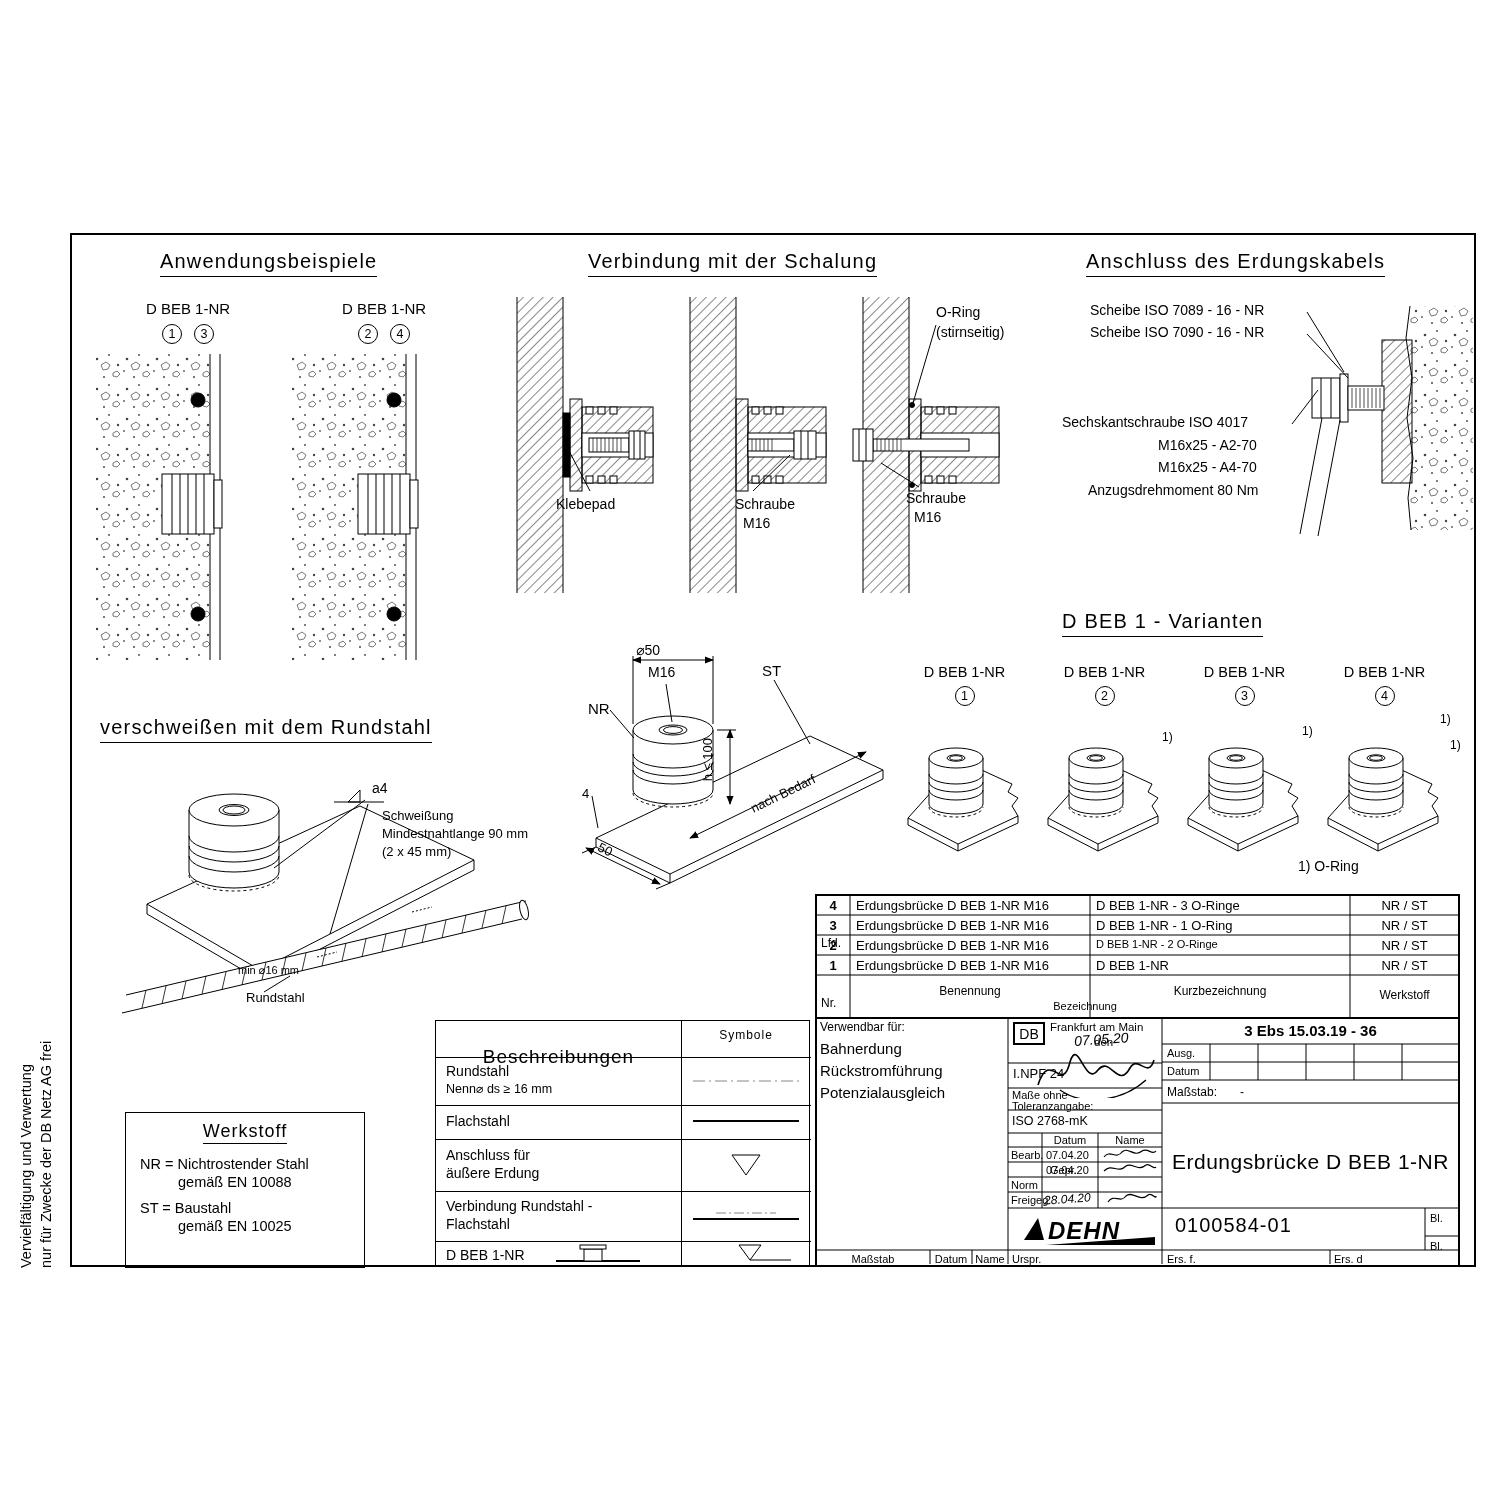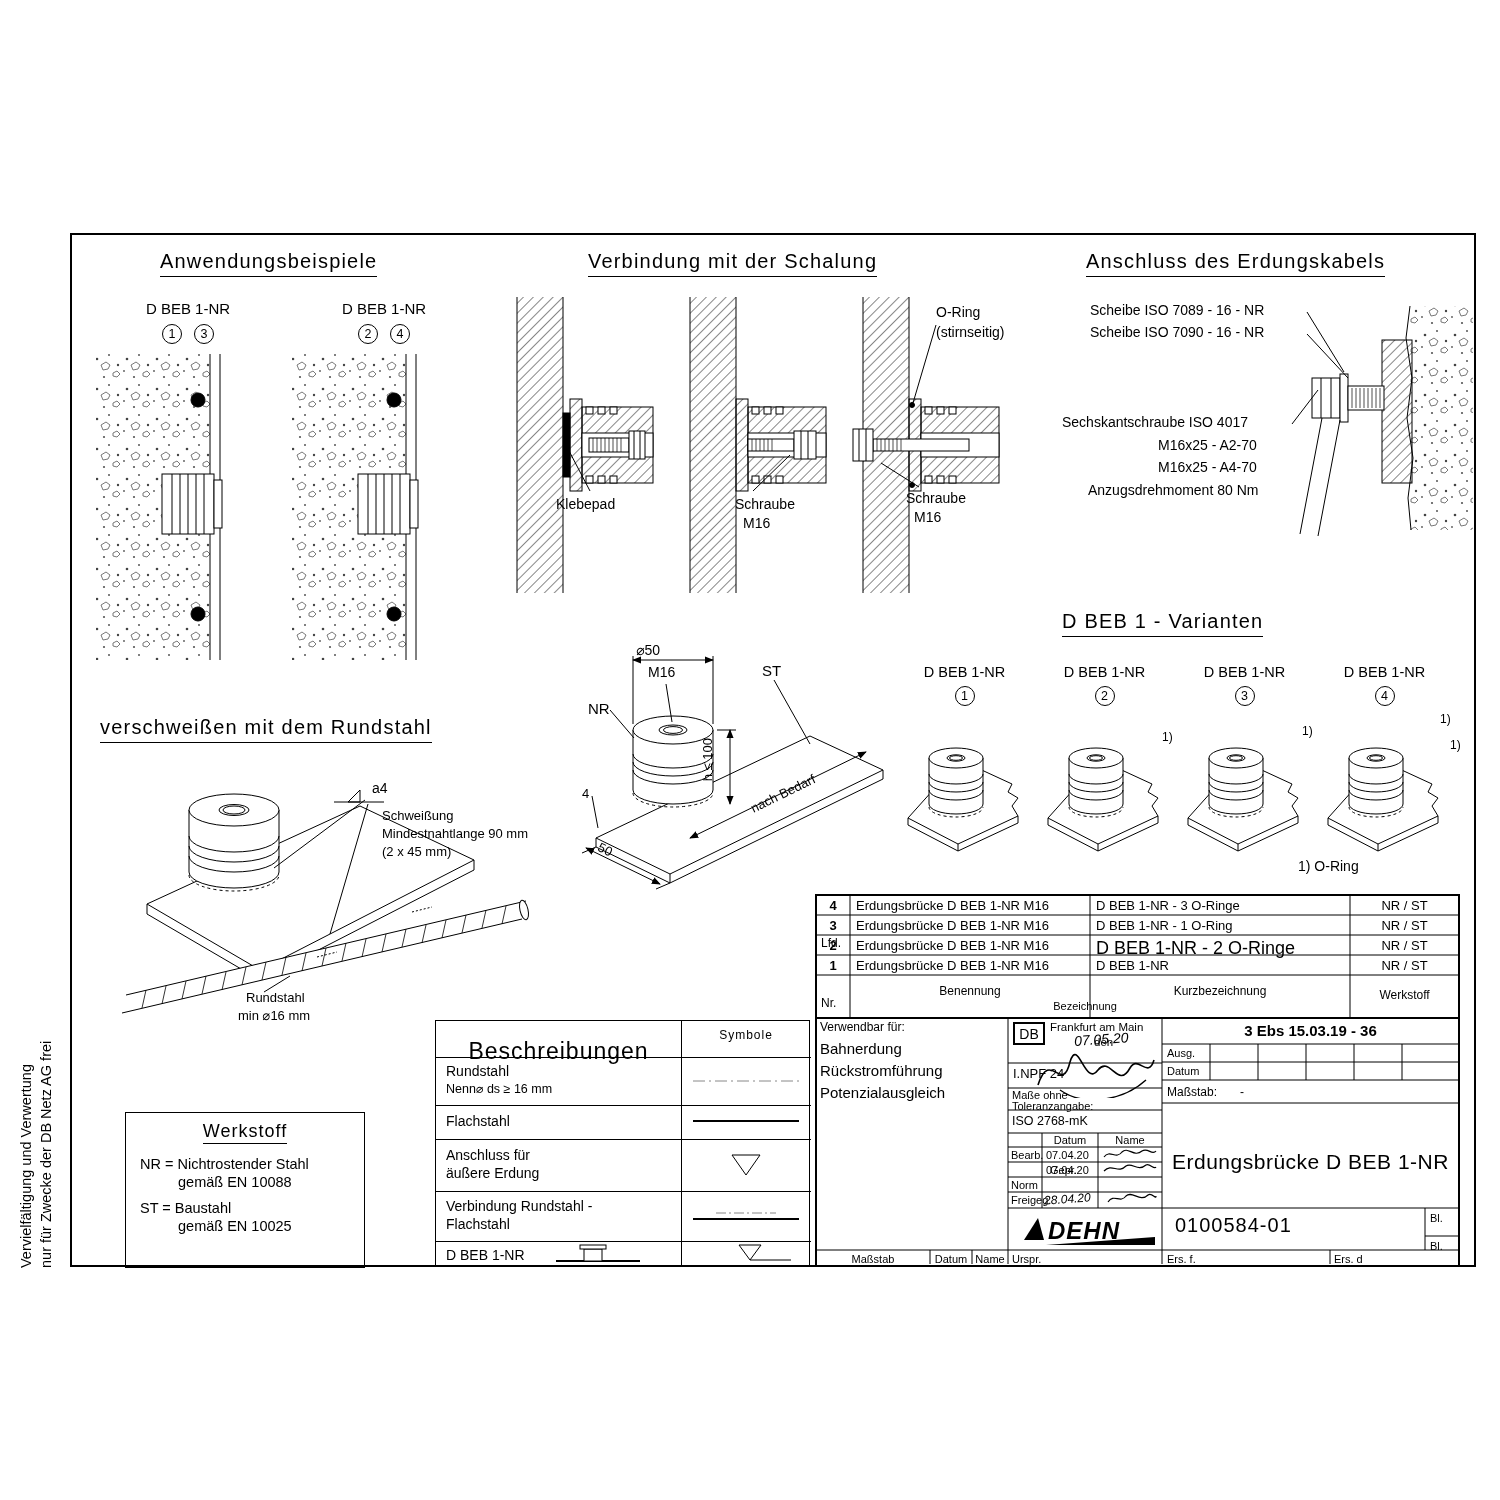--- a/index.html
+++ b/index.html
@@ -334,38 +334,38 @@
 
 <svg class="d abs" style="left:334px;top:788px" width="52" height="18">
   <line x1="0" y1="14" x2="50" y2="14"></line>
   <path d="M14,14 L26,2 L26,14 Z"></path>
 </svg>
 <div class="abs t" style="left:372px;top:780px;font-size:14px">a4</div>
 <div class="abs t" style="left:382px;top:808px;font-size:13px">Schweißung</div>
 <div class="abs t" style="left:382px;top:826px;font-size:13px">Mindestnahtlange 90 mm</div>
 <div class="abs t" style="left:382px;top:844px;font-size:13px">(2 x 45 mm)</div>
 <div class="abs t" style="left:246px;top:990px;font-size:13px">Rundstahl</div>
-<div class="abs t" style="left:238px;top:1008px;font-size:13px">min ⌀16 mm</div>
+<div class="abs t" style="left:238px;top:964px;font-size:11px">min ⌀16 mm</div>
 
 <div class="abs box" style="left:125px;top:1112px;width:240px;height:156px">
   <div class="c" style="margin-top:8px"><span class="t" style="font-size:18px;letter-spacing:1px;border-bottom:1.5px solid #000;padding-bottom:2px">Werkstoff</span></div>
   <div class="t" style="margin:14px 0 0 14px;font-size:14.5px">NR = Nichtrostender Stahl</div>
   <div class="t" style="margin:2px 0 0 52px;font-size:14.5px">gemäß EN 10088</div>
   <div class="t" style="margin:10px 0 0 14px;font-size:14.5px">ST = Baustahl</div>
   <div class="t" style="margin:2px 0 0 52px;font-size:14.5px">gemäß EN 10025</div>
 </div>
 
 <div class="abs box" style="left:435px;top:1020px;width:375px;height:246px">
   <div class="abs" style="left:245px;top:0;width:0;height:246px;border-left:1.5px solid #000"></div>
   <div class="abs" style="left:0;top:36px;width:375px;border-top:1.5px solid #000"></div>
   <div class="abs" style="left:0;top:84px;width:375px;border-top:1px solid #000"></div>
   <div class="abs" style="left:0;top:118px;width:375px;border-top:1px solid #000"></div>
   <div class="abs" style="left:0;top:170px;width:375px;border-top:1px solid #000"></div>
   <div class="abs" style="left:0;top:220px;width:375px;border-top:1px solid #000"></div>
-  <div class="abs t c" style="left:0;top:17px;width:245px;font-size:23px;letter-spacing:1px">Beschreibungen</div>
+  <div class="abs t c" style="left:0;top:25px;width:245px;font-size:19px;letter-spacing:1px">Beschreibungen</div>
   <div class="abs t c" style="left:245px;top:7px;width:130px;font-size:12px;letter-spacing:1px">Symbole</div>
 
   <div class="abs t" style="left:10px;top:42px;font-size:14px">Rundstahl</div>
   <div class="abs t" style="left:10px;top:60px;font-size:12.5px">Nenn⌀ ds ≥ 16 mm</div>
   <svg class="d abs" style="left:255px;top:55px" width="110" height="10">
     <line x1="2" y1="5" x2="108" y2="5" style="stroke:#888;stroke-dasharray:12,4,2,4"></line>
   </svg>
 
   <div class="abs t" style="left:10px;top:92px;font-size:14px">Flachstahl</div>
   <svg class="d abs" style="left:255px;top:96px" width="110" height="10">
@@ -444,21 +444,21 @@
 <div class="abs t" style="left:1096px;top:898px;font-size:13px">D BEB 1-NR - 3 O-Ringe</div>
 <div class="abs t c" style="left:1350px;top:898px;width:109px;font-size:13px">NR / ST</div>
 
 <div class="abs t c" style="left:816px;top:918px;width:34px;font-size:13px;font-weight:bold">3</div>
 <div class="abs t" style="left:856px;top:918px;font-size:13px">Erdungsbrücke D BEB 1-NR  M16</div>
 <div class="abs t" style="left:1096px;top:918px;font-size:13px">D BEB 1-NR - 1 O-Ring</div>
 <div class="abs t c" style="left:1350px;top:918px;width:109px;font-size:13px">NR / ST</div>
 
 <div class="abs t c" style="left:816px;top:938px;width:34px;font-size:13px;font-weight:bold">2</div>
 <div class="abs t" style="left:856px;top:938px;font-size:13px">Erdungsbrücke D BEB 1-NR  M16</div>
-<div class="abs t" style="left:1096px;top:938px;font-size:18px">D BEB 1-NR - 2 O-Ringe</div>
+<div class="abs t" style="left:1096px;top:938px;font-size:11px">D BEB 1-NR - 2 O-Ringe</div>
 <div class="abs t c" style="left:1350px;top:938px;width:109px;font-size:13px">NR / ST</div>
 
 <div class="abs t c" style="left:816px;top:958px;width:34px;font-size:13px;font-weight:bold">1</div>
 <div class="abs t" style="left:856px;top:958px;font-size:13px">Erdungsbrücke D BEB 1-NR  M16</div>
 <div class="abs t" style="left:1096px;top:958px;font-size:13px">D BEB 1-NR</div>
 <div class="abs t c" style="left:1350px;top:958px;width:109px;font-size:13px">NR / ST</div>
 
 <div class="abs t" style="left:821px;top:936px;font-size:12px">Lfd.</div>
 <div class="abs t" style="left:821px;top:996px;font-size:12px">Nr.</div>
 <div class="abs t c" style="left:850px;top:984px;width:240px;font-size:12px">Benennung</div>

